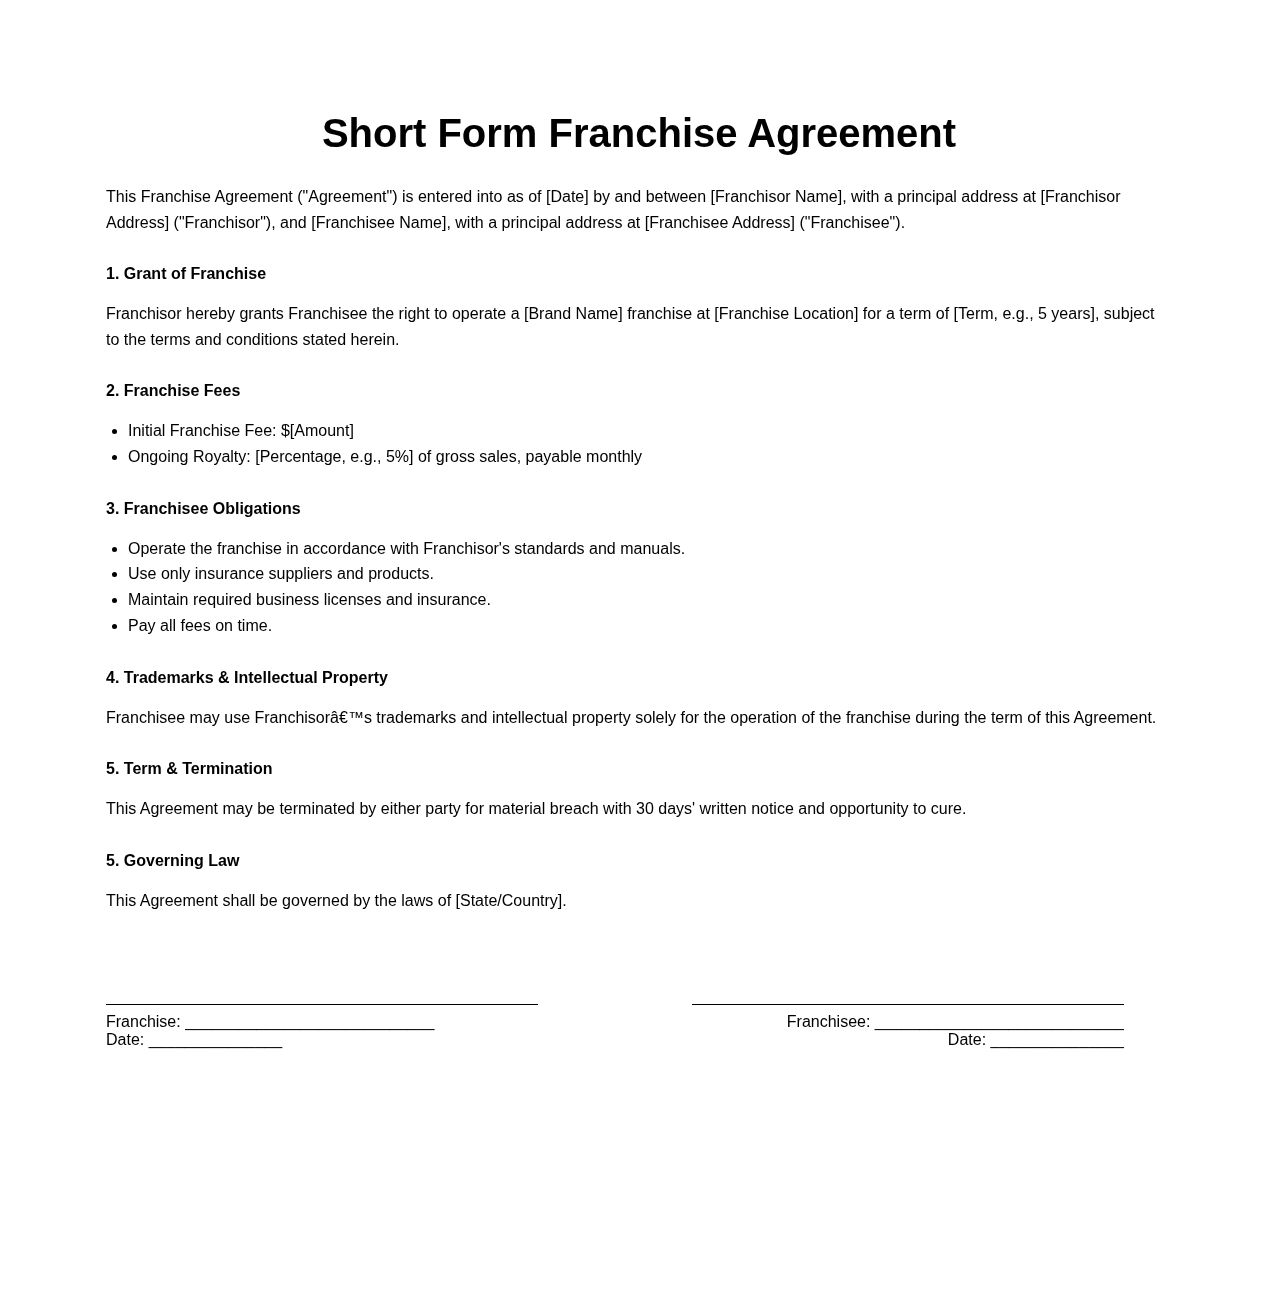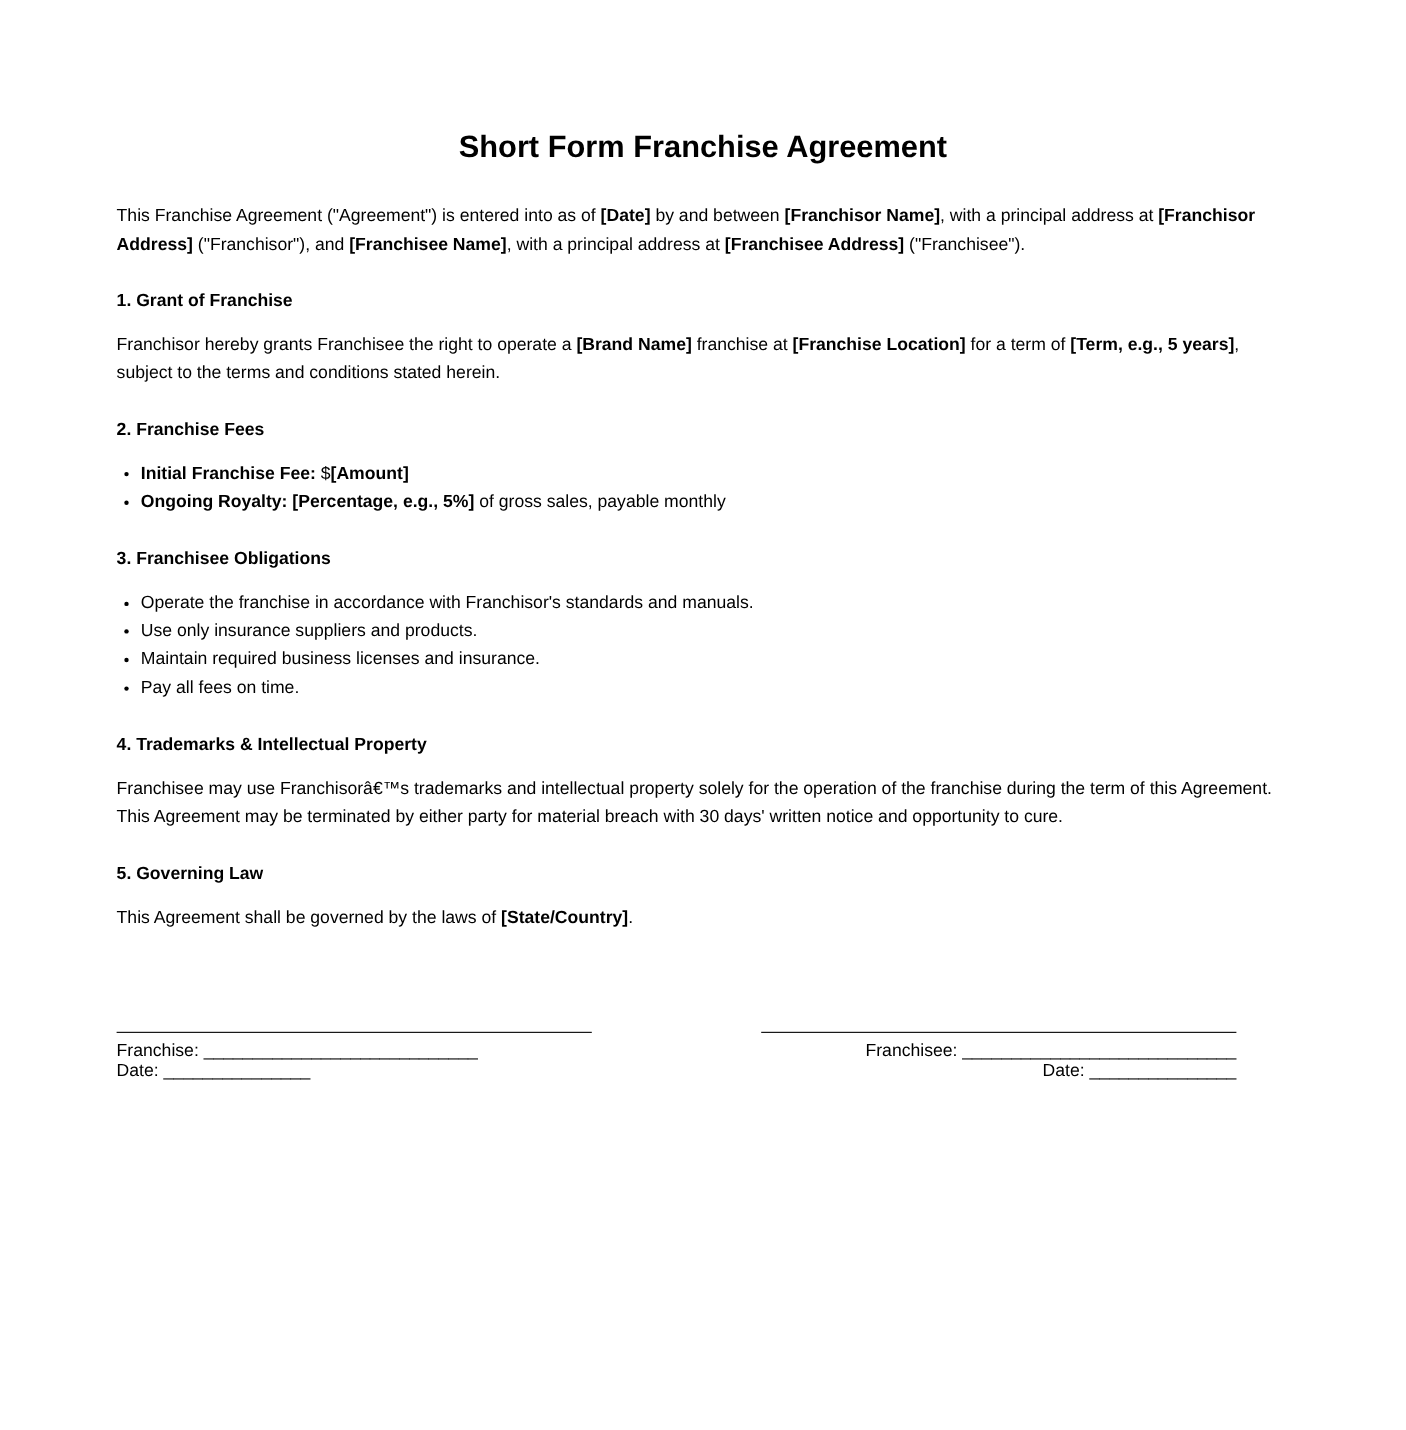--- a/index.html
+++ b/index.html
@@ -17,21 +17,21 @@
     .doc {
       position: relative;
       width: 1066px;
       margin-left: 106px;
       font-size: 16px;
       line-height: 25.6px;
     }
     .doc-title {
       margin: 0;
       padding-top: 115px;
-      font-size: 28px;
+      font-size: 40px;
       line-height: 37px;
       font-weight: bold;
       text-align: center;
     }
     .intro {
       margin: 32px 0 0 0;
     }
     .section-heading {
       margin: 27px 0 15px 0;
       font-size: 16px;
@@ -41,21 +41,21 @@
     .section-para {
       margin: 0;
     }
     .section-list {
       margin: 0;
       padding-left: 22px;
     }
     .section-list li {
       line-height: 25.7px;
     }
-    b { font-weight: bold; margin-top: 44px; }
+    b { font-weight: normal; margin-top: 44px; }
     .signatures {
       position: relative;
       margin-top: 91px;
       height: 60px;
     }
     .sig-block {
       position: absolute;
       top: 0;
       width: 432px;
       border-top: 1px solid #000000;
@@ -101,20 +101,21 @@
       <li>Pay all fees on time.</li>
     </ul>
   </section>
 
   <section>
     <h2 class="section-heading">4. Trademarks &amp; Intellectual Property</h2>
     <p class="section-para">Franchisee may use Franchisorâ€™s trademarks and intellectual property solely for the operation of the franchise during the term of this Agreement.</p>
   </section>
 
   <section>
+    <h2 class="section-heading">5. Term &amp; Termination</h2>
     <p class="section-para">This Agreement may be terminated by either party for material breach with 30 days' written notice and opportunity to cure.</p>
   </section>
 
   <section>
     <h2 class="section-heading">5. Governing Law</h2>
     <p class="section-para"><span>This Agreement shall be governed by the laws of </span><b>[State/Country]</b><span>.</span></p>
   </section>
 
 
   <div class="signatures">

